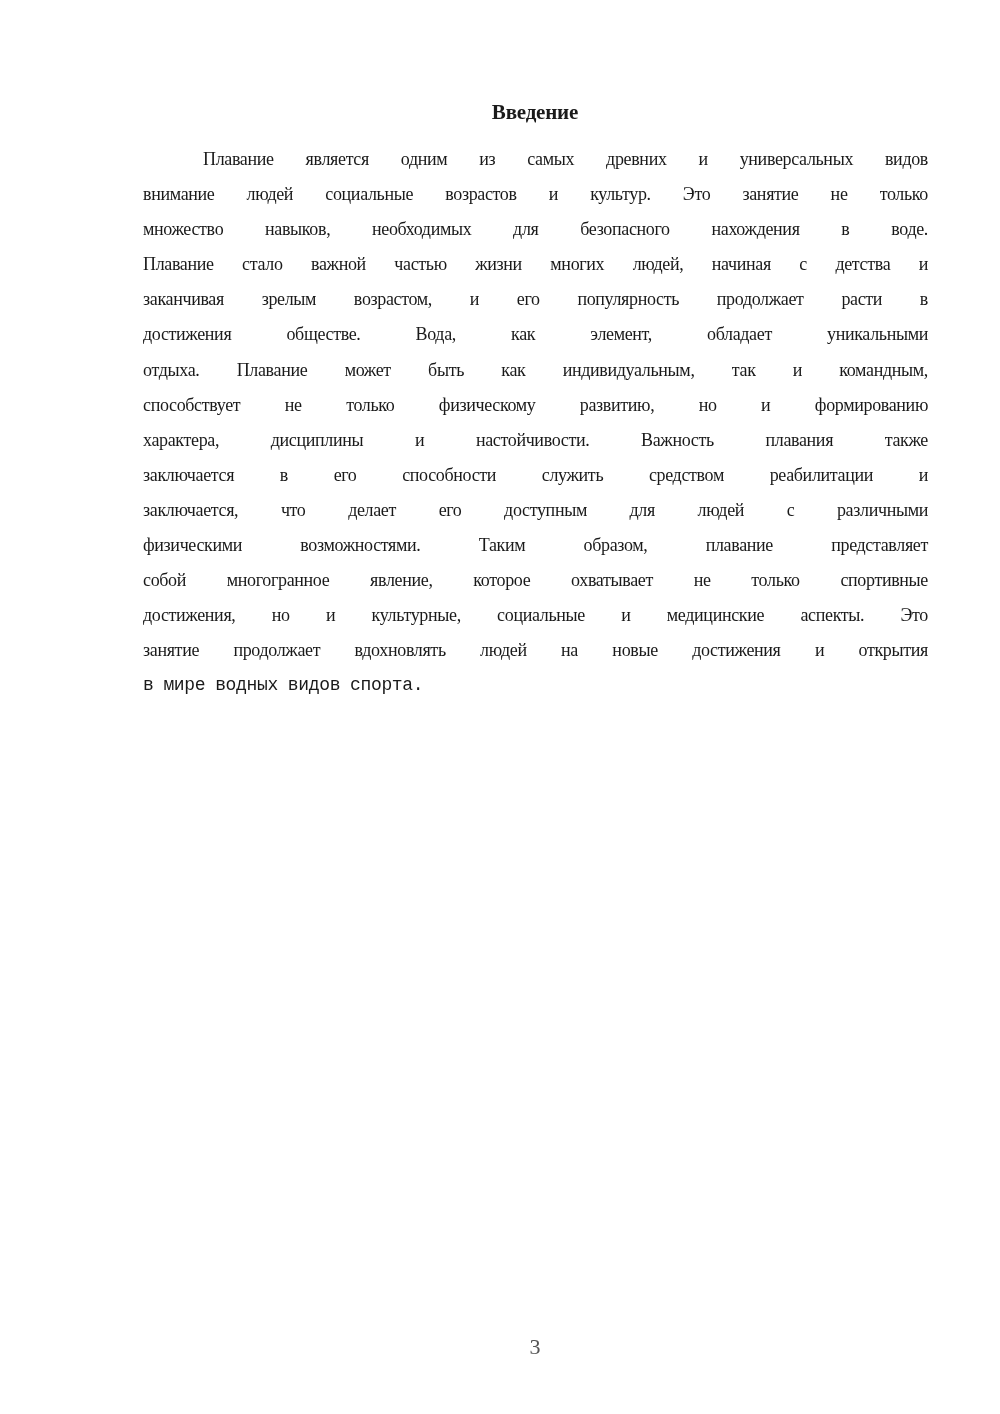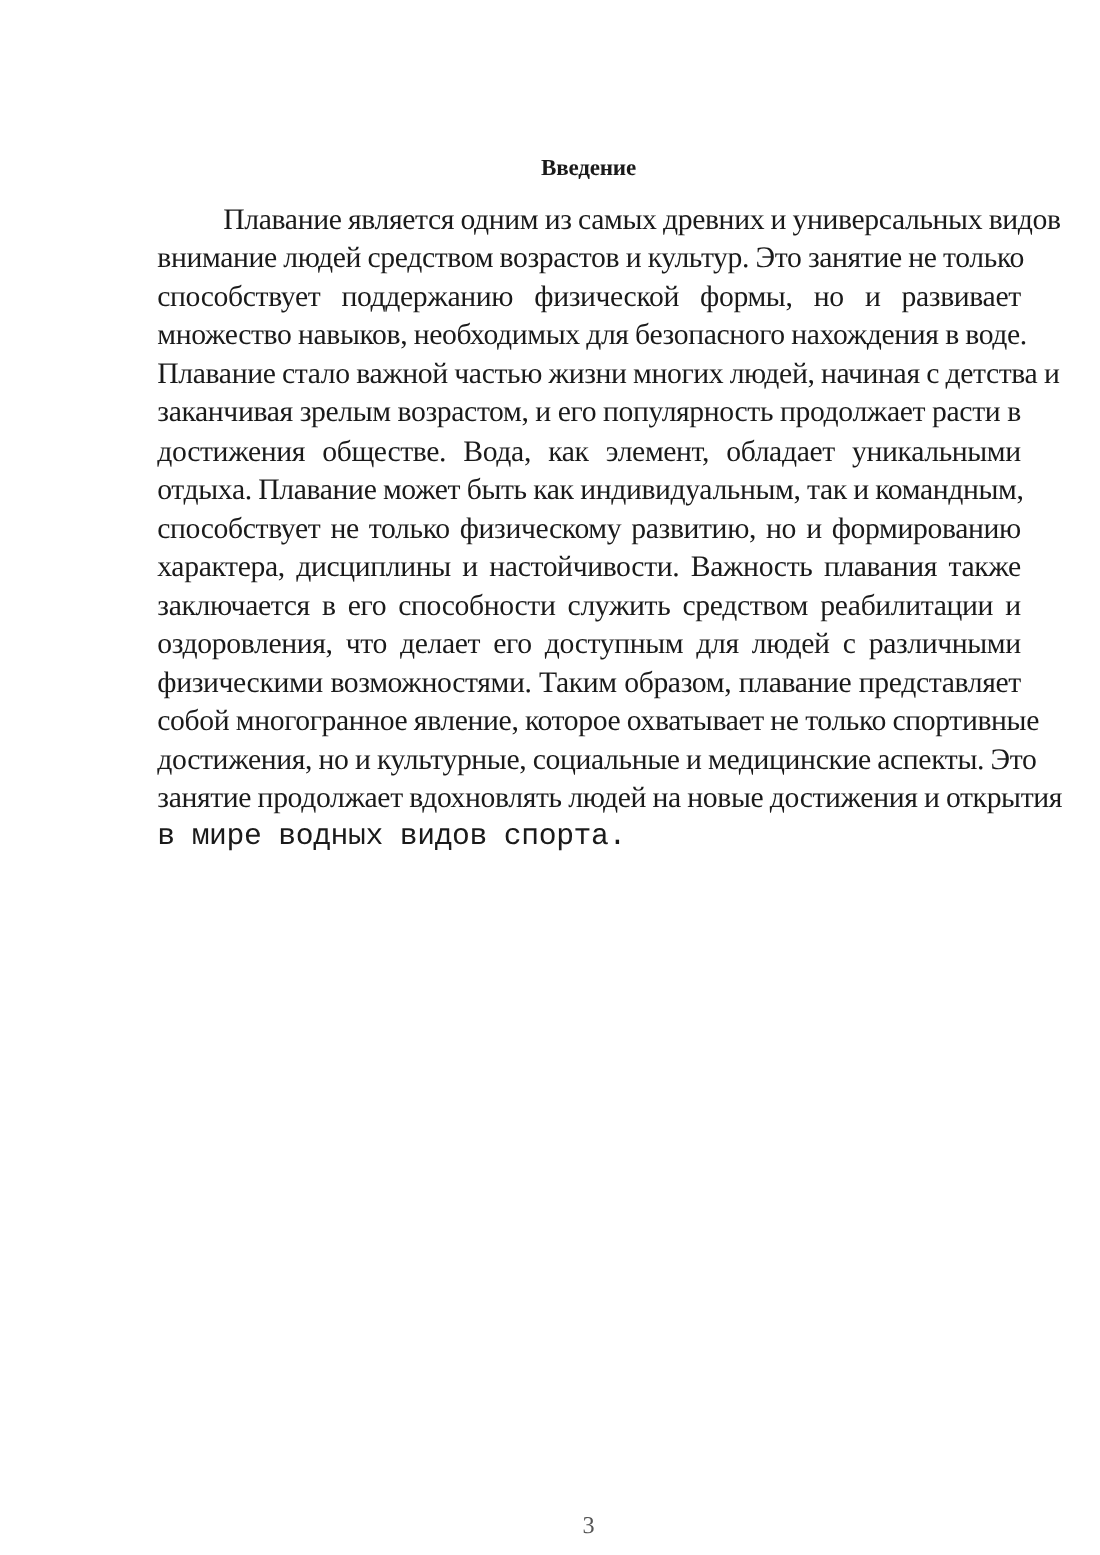--- a/index.html
+++ b/index.html
@@ -14,21 +14,20 @@
       overflow: hidden;
       font-family: "Liberation Serif", "DejaVu Serif", serif;
       color: #1a1a1a;
     }
     .page {
       position: absolute;
       left: 0; top: 0;
       width: 1000px;
       height: 1056px;
       background: #ffffff;
-      margin-top: 40px;
     }
     .heading {
       position: absolute;
       left: 0;
       width: 1070px;
       top: 99px;
       text-align: center;
       font-weight: bold;
       font-size: 21px;
       line-height: 26px;
@@ -37,21 +36,21 @@
     .body-text {
       position: absolute;
       left: 143px;
       top: 142px;
       width: 785px;
     }
     .line {
       display: block;
       height: 35.1px;
       line-height: 35.1px;
-      font-size: 27px;
+      font-size: 18px;
       text-align: justify;
       text-align-last: justify;
       white-space: nowrap;
       letter-spacing: -0.35px;
       word-spacing: -0.5px;
     }
     .line.first {
       text-indent: 60px;
     }
     .line.last {
@@ -70,31 +69,30 @@
     }
   </style>
 </head>
 <body>
 
 <div class="page">
   <div class="heading">Введение</div>
 
   <div class="body-text">
     <span class="line first">Плавание является одним из самых древних и универсальных видов</span>
-    <span class="line">внимание людей средством возрастов и культур. Это занятие не только</span>
-    <span class="line">способствует поддержанию физической формы, но и развивает</span>
+    <span class="line">внимание людей социальные возрастов и культур. Это занятие не только</span>
     <span class="line">множество навыков, необходимых для безопасного нахождения в воде.</span>
     <span class="line">Плавание стало важной частью жизни многих людей, начиная с детства и</span>
     <span class="line">заканчивая зрелым возрастом, и его популярность продолжает расти в</span>
     <span class="line">достижения обществе. Вода, как элемент, обладает уникальными</span>
     <span class="line">отдыха. Плавание может быть как индивидуальным, так и командным,</span>
     <span class="line">способствует не только физическому развитию, но и формированию</span>
     <span class="line">характера, дисциплины и настойчивости. Важность плавания также</span>
     <span class="line">заключается в его способности служить средством реабилитации и</span>
-    <span class="line">оздоровления, что делает его доступным для людей с различными</span>
+    <span class="line">заключается, что делает его доступным для людей с различными</span>
     <span class="line">физическими возможностями. Таким образом, плавание представляет</span>
     <span class="line">собой многогранное явление, которое охватывает не только спортивные</span>
     <span class="line">достижения, но и культурные, социальные и медицинские аспекты. Это</span>
     <span class="line">занятие продолжает вдохновлять людей на новые достижения и открытия</span>
     <span class="line last">в мире водных видов спорта.</span>
   </div>
 
   <div class="page-number">3</div>
 </div>
 

